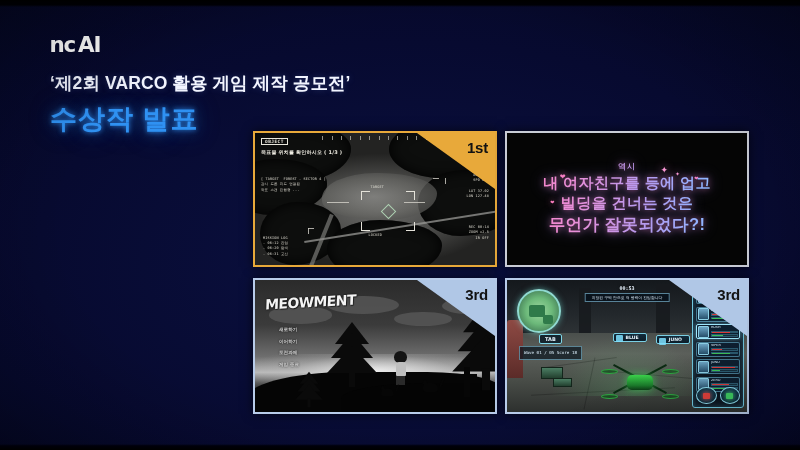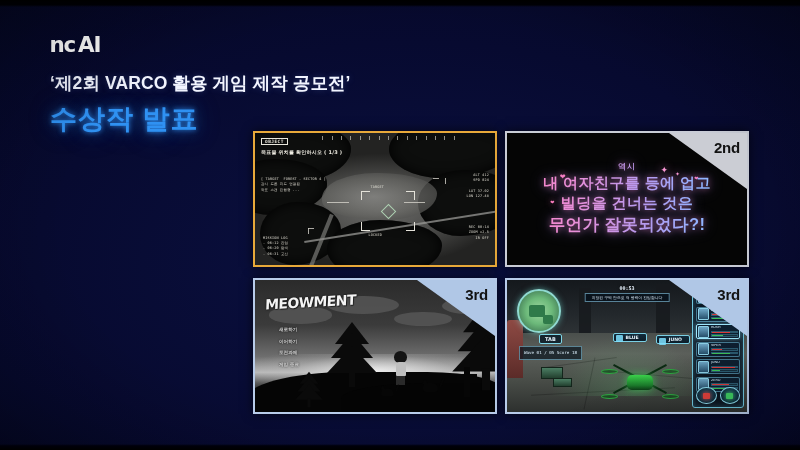--- a/index.html
+++ b/index.html
@@ -462,39 +462,39 @@
           <div class="txt" style="left:8px;top:42px;">LOCKED</div>
         </div>
 
         <div class="hudline" style="left:30%;top:52%;width:9%;height:1px;"></div>
         <div class="hudline" style="left:62%;top:52%;width:9%;height:1px;"></div>
         <div class="hudline" style="left:22%;top:72%;width:6px;height:1px;"></div>
         <div class="hudline" style="left:22%;top:72%;width:1px;height:6px;"></div>
         <div class="hudline" style="left:74%;top:34%;width:6px;height:1px;"></div>
         <div class="hudline" style="left:79%;top:34%;width:1px;height:6px;"></div>
       </div>
+      <div class="ribbon">
+        <div class="tri"></div>
+        <div class="lbl">1st</div>
+      </div>
     </div>
 
     <div class="card rank2">
       <div class="shot s2">
         <div class="heart" style="left:22%;top:30%;">❤</div>
         <div class="heart" style="left:18%;top:50%;font-size:5px;">❤</div>
         <div class="heart" style="left:78%;top:32%;font-size:5px;">❤</div>
         <div class="spark" style="left:64%;top:24%;">✦</div>
         <div class="spark" style="left:70%;top:28%;font-size:6px;">✦</div>
         <div class="ttl">
           <span class="l l1">역시</span>
           <span class="l l2">내 여자친구를 등에 업고</span>
           <span class="l l3">빌딩을 건너는 것은</span>
           <span class="l l4">무언가 잘못되었다?!</span>
         </div>
-      </div>
-      <div class="ribbon">
-        <div class="tri"></div>
-        <div class="lbl">2nd</div>
       </div>
     </div>
 
     <div class="card rank3">
       <div class="shot s3">
         <div class="cloud" style="left:6%;top:20%;width:26%;height:13%;"></div>
         <div class="cloud" style="left:30%;top:12%;width:30%;height:14%;"></div>
         <div class="cloud" style="left:58%;top:24%;width:24%;height:11%;"></div>
         <div class="cloud" style="left:78%;top:14%;width:22%;height:12%;"></div>
         <div class="glow"></div>

